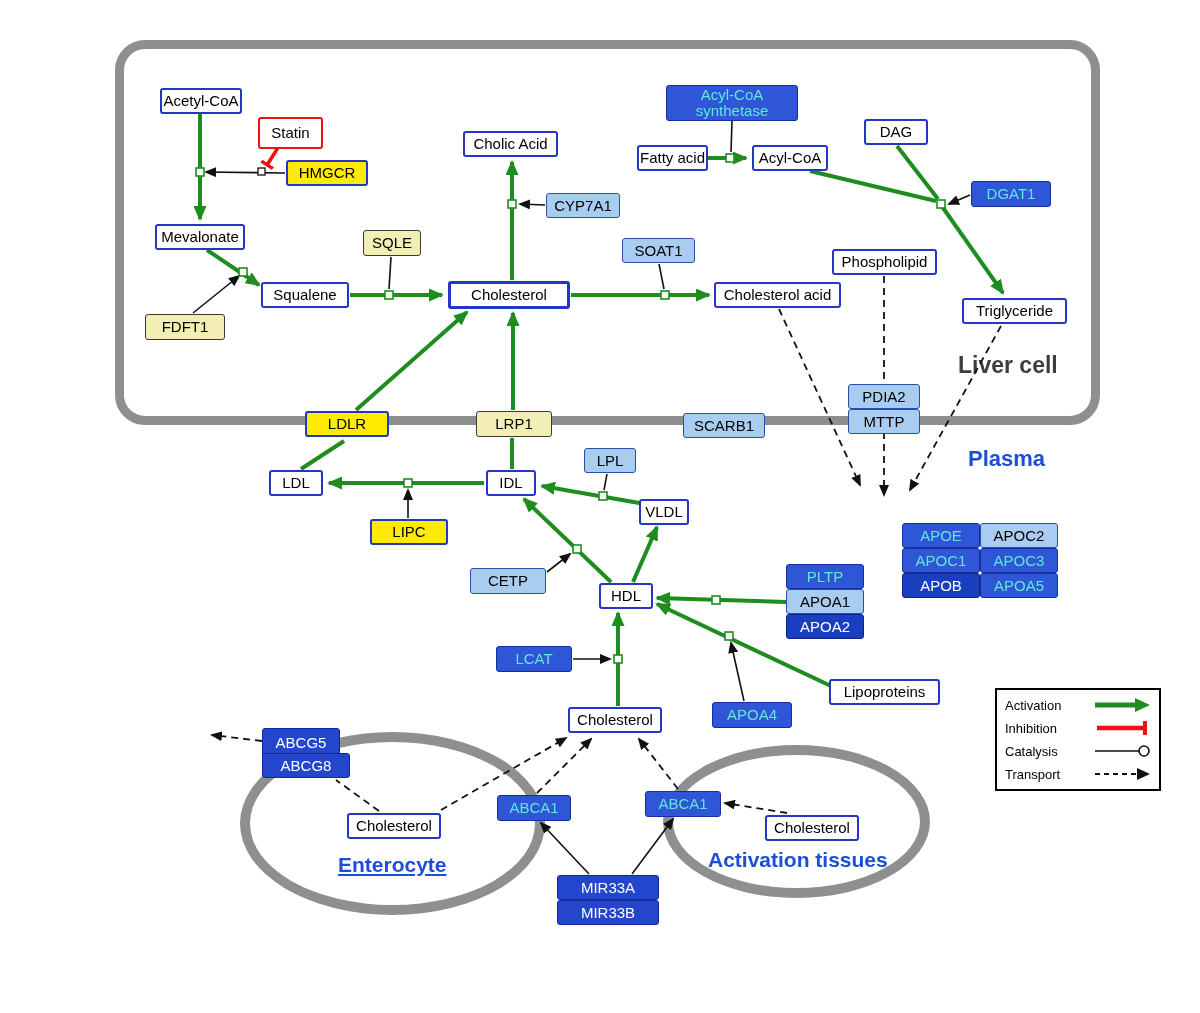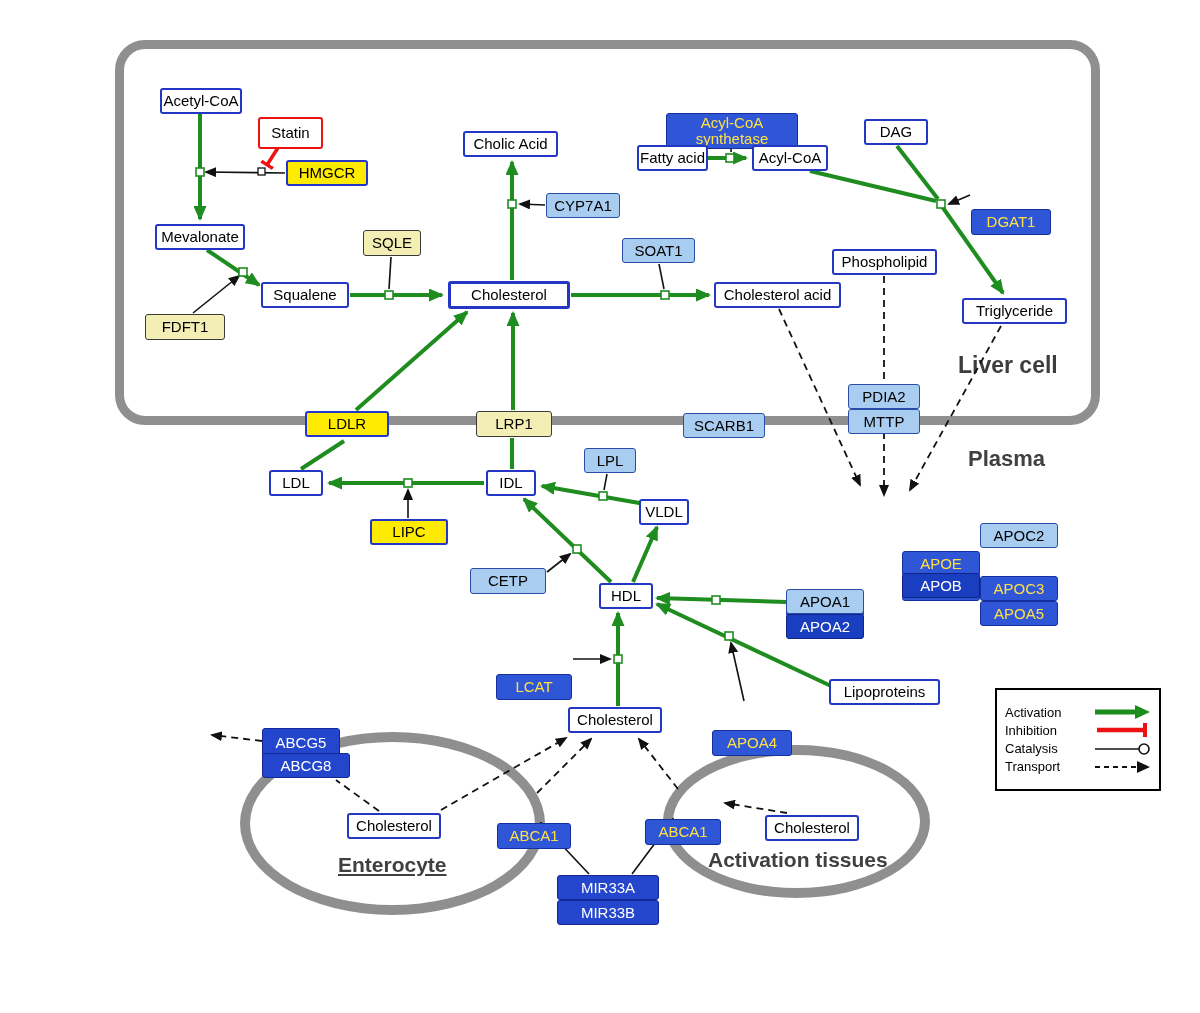--- a/index.html
+++ b/index.html
@@ -8,45 +8,45 @@
     --gene_blue_light:#a9cdf0; --yellow:#ffeb00; --pale_yellow:#f3eeb4;
     --metabolite_border:#2336c4; --membrane_gray:#8f8f8f;
   }
   html,body{margin:0;padding:0;background:#fff;}
   .canvas{position:relative;width:1200px;height:1013px;background:#fff;
     font-family:"Liberation Sans",sans-serif;overflow:hidden;}
   .compartment{position:absolute;box-sizing:border-box;z-index:1;}
   #liver{left:115px;top:40px;width:985px;height:385px;border:9px solid var(--membrane_gray);border-radius:30px;}
   #enterocyte{left:240px;top:732px;width:305px;height:183px;border:10px solid var(--membrane_gray);border-radius:50%;}
   #peripheral{left:663px;top:745px;width:267px;height:153px;border:10px solid var(--membrane_gray);border-radius:50%;}
-  .cmplabel{position:absolute;z-index:1;font-weight:bold;color:#404040;font-size:21px;}
+  .cmplabel{position:absolute;z-index:1;font-weight:bold;color:#1d4ed8;font-size:21px;}
   #lbl-liver{left:958px;top:352px;color:#3d3d3d;font-size:23px;}
   #lbl-plasma{left:968px;top:446px;font-size:22px;}
   #lbl-enterocyte{left:338px;top:853px;text-decoration:underline;}
   #lbl-peripheral{left:708px;top:848px;}
   svg.edges{position:absolute;left:0;top:0;z-index:2;}
   .edge-act{stroke:#1f8c1f;stroke-width:4;fill:none;}
   .edge-cat{stroke:#111;stroke-width:1.6;fill:none;}
   .edge-trans{stroke:#111;stroke-width:1.8;fill:none;stroke-dasharray:7 5;}
   .edge-inh{stroke:#ee1111;stroke-width:3.5;fill:none;}
   .cat-node{fill:#fff;stroke:#1f8c1f;stroke-width:1.6;}
   .anchor-sq{fill:#fff;stroke:#111;stroke-width:1.3;}
   .node{position:absolute;z-index:3;display:flex;align-items:center;justify-content:center;
     text-align:center;box-sizing:border-box;font-size:15px;line-height:1.05;border-radius:3px;color:#000;}
   .met{background:#fff;border:2px solid var(--metabolite_border);}
   .met3{border-width:3px;}
   .gy{background:var(--yellow);border:2px solid var(--metabolite_border);}
   .py{background:var(--pale_yellow);border:1.5px solid #3a3a3a;}
   .gl{background:var(--gene_blue_light);border:1.5px solid #2a4da8;}
-  .gb{background:var(--gene_blue);border:1.5px solid #142f9e;color:#fde047;margin-top:28px;}
+  .gb{background:var(--gene_blue);border:1.5px solid #142f9e;color:#5eead4;}
   .gm{background:var(--gene_blue_med);border:1.5px solid #12289a;color:#fff;}
   .gd{background:var(--gene_blue_dark);border:1.5px solid #0e2488;color:#fff;}
   .statin{background:#fff;border:2.5px solid var(--inhibition_red);}
   #legend{position:absolute;left:995px;top:688px;width:166px;height:103px;border:2.5px solid #000;
-    background:#fff;z-index:4;box-sizing:border-box;padding:14px 8px;display:flex;
+    background:#fff;z-index:4;box-sizing:border-box;padding:7px 8px;display:flex;
     flex-direction:column;justify-content:space-between;}
   .leg-row{display:flex;align-items:center;justify-content:space-between;font-size:13px;color:#000;}
 </style>
 </head>
 <body>
 
 <div class="canvas">
 
   <div class="compartment" id="liver"></div>
   <div class="compartment" id="enterocyte"></div>

